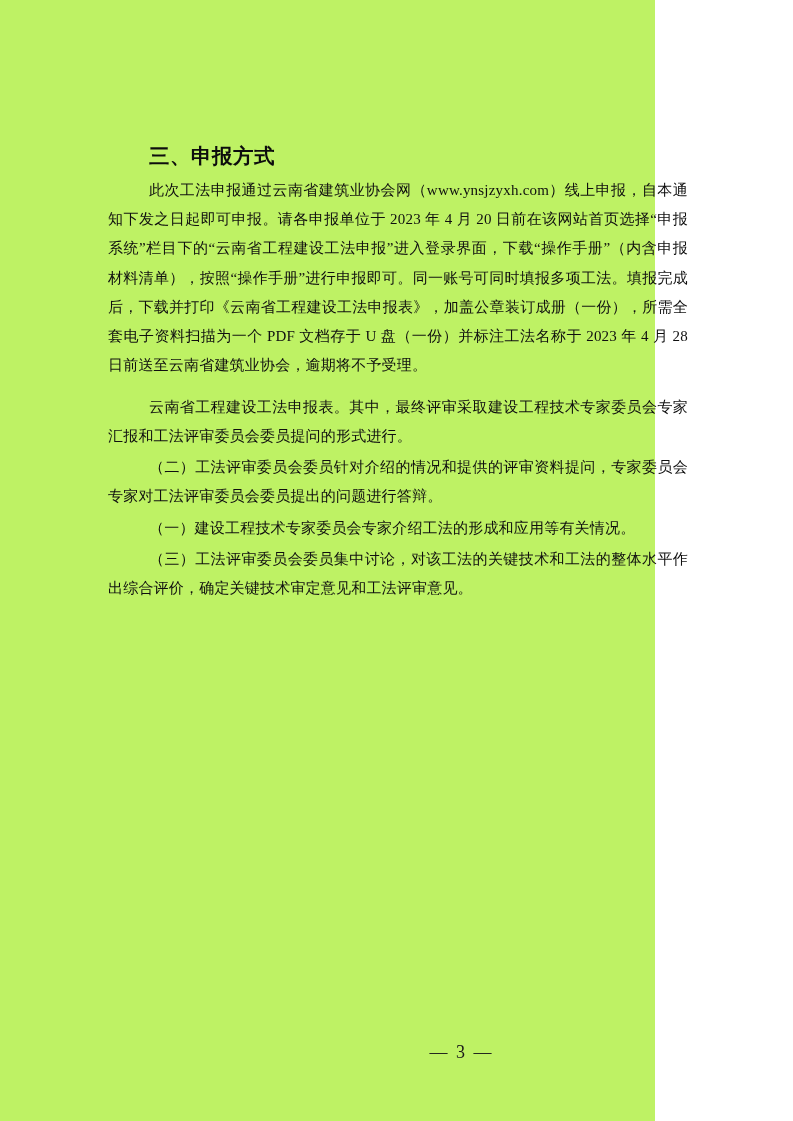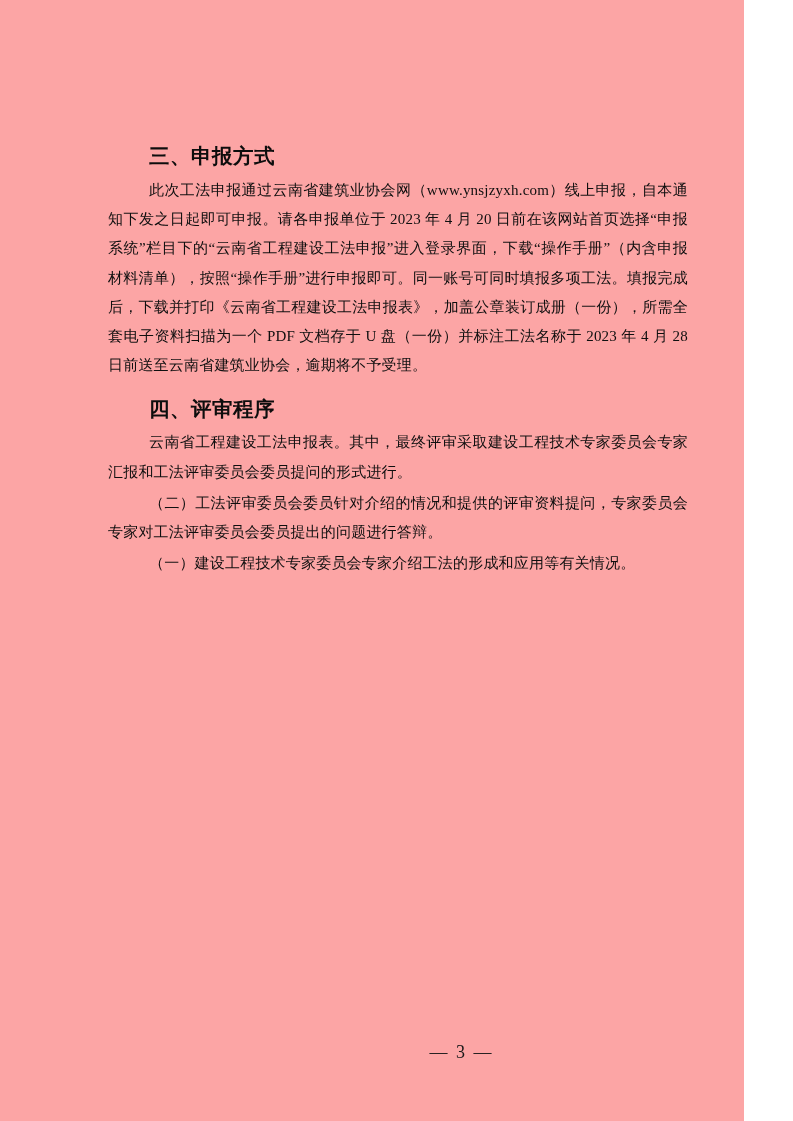--- a/index.html
+++ b/index.html
@@ -12,23 +12,23 @@
     height: 1121px;
     position: relative;
     font-family: "Liberation Serif", "DejaVu Serif", serif;
     color: #111111;
     overflow: hidden;
   }
   .page {
     position: absolute;
     left: 0;
     top: 0;
-    width: 744px;
+    width: 655px;
     height: 1121px;
-    background: #fca5a5;
+    background: #bef264;
   }
   .content {
     position: absolute;
     left: 108px;
     top: 140px;
     width: 580px;
   }
   .heading {
     font-family: "Liberation Sans", "DejaVu Sans", sans-serif;
     font-weight: bold;
@@ -72,28 +72,28 @@
 <div class="page">
 
   <div class="content">
 
     <h2 class="heading">三、申报方式</h2>
 
     <p class="para">此次工法申报通过云南省建筑业协会网（www.ynsjzyxh.com）线上申报，自本通知下发之日起即可申报。请各申报单位于 2023 年 4 月 20 日前在该网站首页选择“申报系统”栏目下的“云南省工程建设工法申报”进入登录界面，下载“操作手册”（内含申报材料清单），按照“操作手册”进行申报即可。同一账号可同时填报多项工法。填报完成后，下载并打印《云南省工程建设工法申报表》，加盖公章装订成册（一份），所需全套电子资料扫描为一个 PDF 文档存于 U 盘（一份）并标注工法名称于 2023 年 4 月 28 日前送至云南省建筑业协会，逾期将不予受理。</p>
 
     <div class="spacer-sm"></div>
 
-    <h2 class="heading">四、评审程序</h2>
 
     <p class="para">云南省工程建设工法申报表。其中，最终评审采取建设工程技术专家委员会专家汇报和工法评审委员会委员提问的形式进行。</p>
 
     <p class="para">（二）工法评审委员会委员针对介绍的情况和提供的评审资料提问，专家委员会专家对工法评审委员会委员提出的问题进行答辩。</p>
 
     <p class="para">（一）建设工程技术专家委员会专家介绍工法的形成和应用等有关情况。</p>
 
+    <p class="para">（三）工法评审委员会委员集中讨论，对该工法的关键技术和工法的整体水平作出综合评价，确定关键技术审定意见和工法评审意见。</p>
 
   </div>
 
   <div class="page-number">
     <span class="pn-inner">— 3 —</span>
   </div>
 
 </div>
 
 </body></html>

